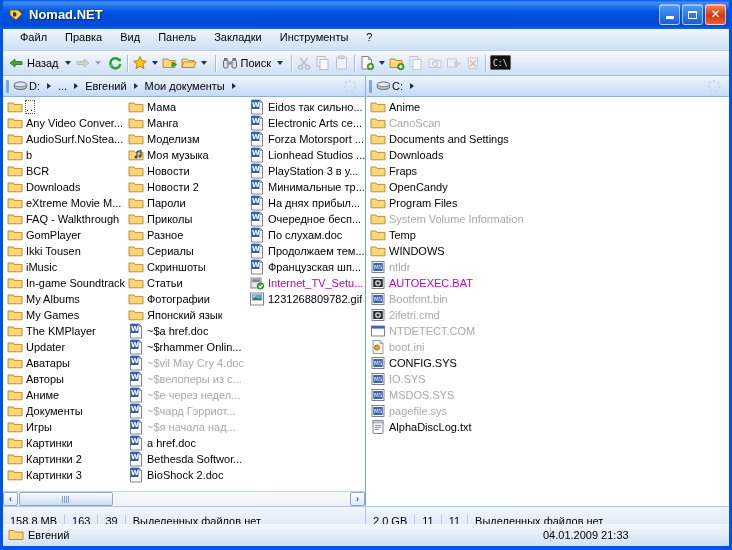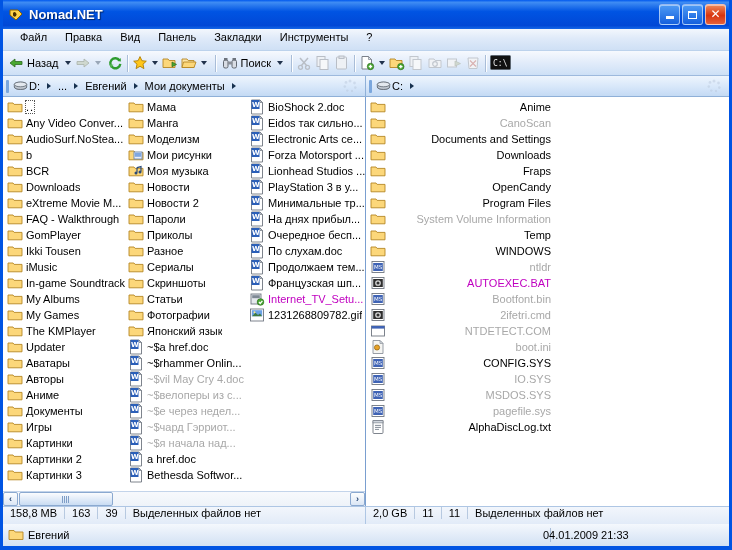--- a/index.html
+++ b/index.html
@@ -93,21 +93,21 @@
   .pane.left { border-right:1px solid #7a9fd0; }
   .filearea {
     flex:1 1 auto; position:relative; background:#fff; overflow:hidden;
     display:flex; flex-direction:column; flex-wrap:wrap;
     align-content:flex-start; padding:2px 0 0 2px;
   }
   .frow {
     height:16px; display:flex; align-items:center; width:121px;
     padding-left:2px; white-space:nowrap; overflow:hidden;
   }
-  .pane.right .frow { width:183px;justify-content:space-between; }
+  .pane.right .frow { width:183px; }
   .fname { font-size:11px; margin-left:3px; overflow:hidden; text-overflow:clip; white-space:nowrap;}
   .fname.dim { color:#a8a8a8; }
   .fname.magenta { color:#c000c0; }
   .frow.focus .fname { outline:1px dotted #555; background:#fff; }
 
   
   .hscroll {
     flex:0 0 15px; height:15px; display:flex; align-items:center;
     background:linear-gradient(180deg,#f4f7fb,#eaf0f8);
     border-top:1px solid #c3d4ea;
@@ -125,21 +125,21 @@
     background:linear-gradient(180deg,#fbfcfe,#c9dcf3);
     border:1px solid #8ba9d0; border-radius:2px;
     display:flex;align-items:center;justify-content:center;
   }
   .sb-grip { width:8px;height:7px;
     background:repeating-linear-gradient(90deg,#7f9ec6 0 1px,transparent 1px 2px); }
 
   
   .statusrow { flex:0 0 18px; height:18px; display:flex; }
   .status {
-    flex:1 1 50%; display:flex; align-items:flex-start; height:22px; min-width:0;
+    flex:1 1 50%; display:flex; align-items:flex-end; height:22px; min-width:0;
     background:linear-gradient(180deg,#f2f6fc,#dfe9f7);
     border-top:1px solid #aec6e4; border-bottom:1px solid #aec6e4;
     font-size:11px; color:#000; overflow:hidden;
   }
   .status.left { border-right:1px solid #aec6e4; }
   .st-cell { padding:0 7px; white-space:nowrap; }
   .st-div { width:1px;height:12px;background:#b7c9e0; }
 
   
   .bottombar {
@@ -610,30 +610,20 @@
               <svg width="16" height="16" viewBox="0 0 16 16">
                 <path d="M1 4 L6 4 L7.1 5.4 L15 5.4 L15 12.8 L1 12.8 Z" fill="#fcd77a" stroke="#b58724" stroke-width=".9"></path>
               </svg>
             </span>
             <span class="fname">Моделизм</span>
           </div>
           <div class="frow">
             <span class="ico">
               <svg width="16" height="16" viewBox="0 0 16 16">
                 <path d="M1 4 L6 4 L7.1 5.4 L15 5.4 L15 12.8 L1 12.8 Z" fill="#fcd77a" stroke="#b58724" stroke-width=".9"></path>
-                <rect x="6" y="5" width="8" height="7" fill="#e8eefb" stroke="#5f7fae" stroke-width=".8"></rect>
-                <rect x="6.8" y="5.8" width="6.4" height="4" fill="#7fa7e0"></rect>
-              </svg>
-            </span>
-            <span class="fname">Мои рисунки</span>
-          </div>
-          <div class="frow">
-            <span class="ico">
-              <svg width="16" height="16" viewBox="0 0 16 16">
-                <path d="M1 4 L6 4 L7.1 5.4 L15 5.4 L15 12.8 L1 12.8 Z" fill="#fcd77a" stroke="#b58724" stroke-width=".9"></path>
                 <path d="M9 4.6 L9 9.6" stroke="#2a4a78" stroke-width="1.2"></path>
                 <path d="M9 4.6 L13 3.6 L13 8.6" stroke="#2a4a78" stroke-width="1.2" fill="none"></path>
                 <circle cx="8" cy="10" r="1.5" fill="#2a4a78"></circle>
                 <circle cx="12" cy="9" r="1.5" fill="#2a4a78"></circle>
               </svg>
             </span>
             <span class="fname">Моя музыка</span>
           </div>
           <div class="frow">
             <span class="ico">

